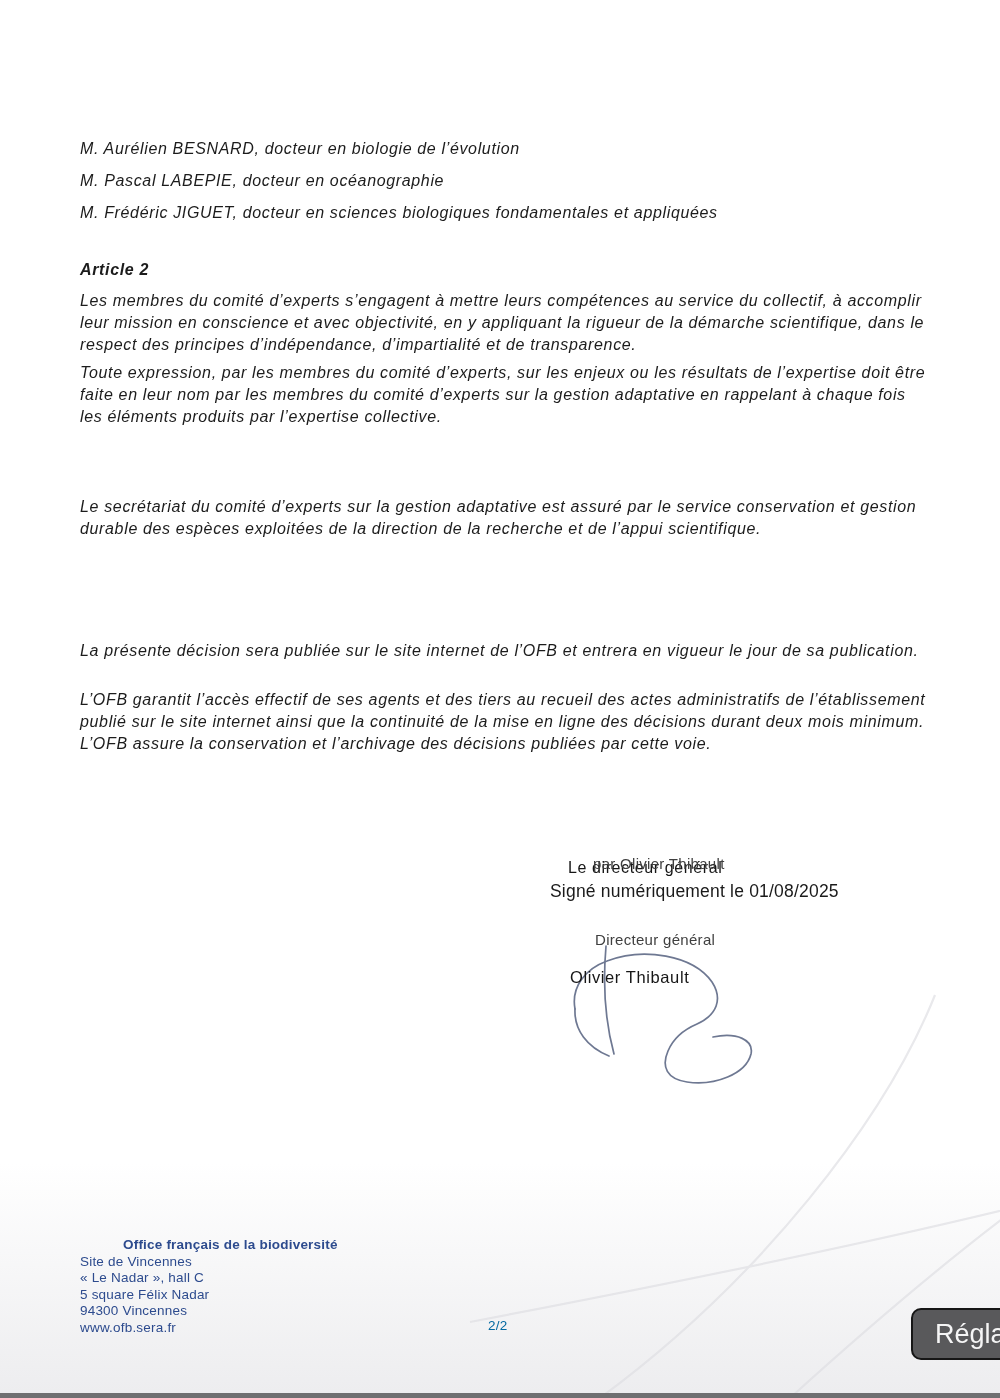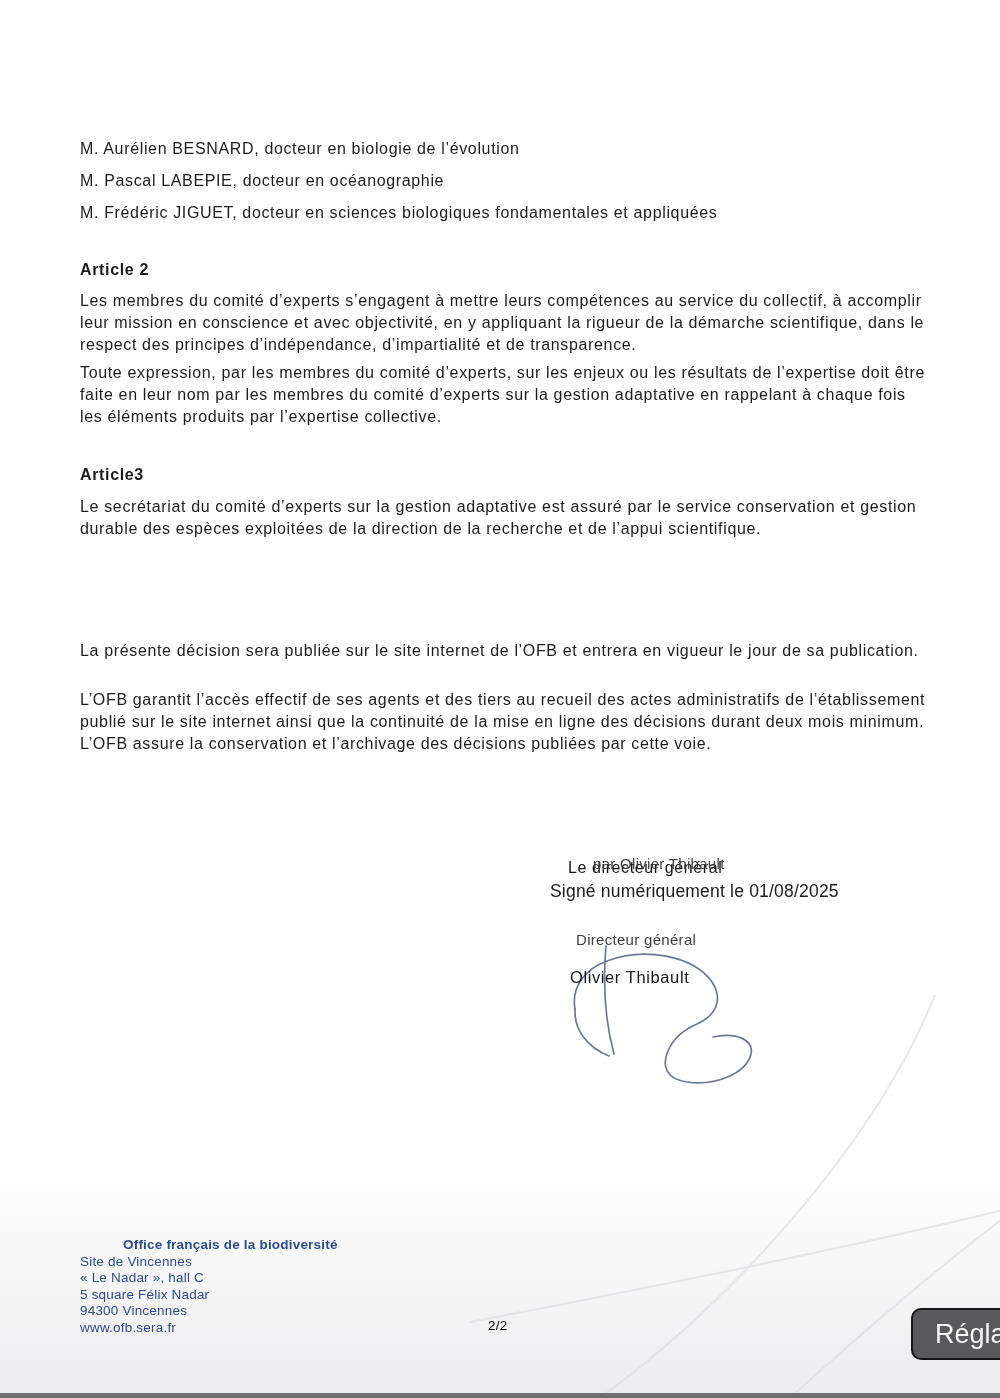--- a/index.html
+++ b/index.html
@@ -22,41 +22,42 @@
   .content { position: absolute; left: 0; top: 0; width: 100%; height: 100%; z-index: 1; }
 
   .bodytext {
     position: absolute;
     left: 80px;
     width: 848px;
     font-size: 16px;
     line-height: 22px;
     letter-spacing: 0.65px;
     color: #1c1c1c;
+    font-style: italic;
   }
   .member-line { margin-bottom: 10px; }
   .article-heading { font-weight: bold; }
 
   .sig-line { position: absolute; white-space: nowrap; }
   .sig-role { left: 568px; top: 845px; font-size: 16px; letter-spacing: 0.6px; color: #161616; margin-top: 14px; }
   .stamp-1  { left: 550px; top: 881px; font-size: 17.5px; color: #1a1a1a; letter-spacing: 0.2px; }
   .stamp-2  { left: 593px; top: 855px; font-size: 15px; color: #3f3f3f; letter-spacing: 0.3px; }
-  .stamp-3  { left: 576px; top: 931px; font-size: 15px; color: #3f3f3f; letter-spacing: 0.3px; }
+  .stamp-3  { left: 595px; top: 931px; font-size: 15px; color: #3f3f3f; letter-spacing: 0.3px; }
   .signer   { left: 570px; top: 968px; font-size: 16.5px; letter-spacing: 0.6px; color: #161616; z-index: 3; }
   .signature-svg { position: absolute; left: 545px; top: 943px; z-index: 2; }
 
   .footer-block {
     position: absolute; left: 80px; top: 1237px;
     font-size: 13.5px; line-height: 16.6px;
     color: #2d4b8e; letter-spacing: 0.2px;
   }
   .footer-org { font-weight: bold; margin-left: 43px; }
   .page-number {
     position: absolute; left: 488px; top: 1318px;
-    font-size: 13.5px; color: #000000; letter-spacing: 0.3px;
+    font-size: 13.5px; color: #0369a1; letter-spacing: 0.3px;
   }
 
   .settings-button {
     position: absolute; left: 911px; top: 1308px;
     width: 130px; height: 52px;
     background: #59595b;
     border: 2px solid #161616;
     border-radius: 10px;
     color: #f5f5f5;
     font-family: "Liberation Sans", sans-serif;
@@ -88,21 +89,20 @@
     <div class="bodytext" style="top:138px">
       <div class="member-line">M. Aurélien BESNARD, docteur en biologie de l’évolution</div>
       <div class="member-line">M. Pascal LABEPIE, docteur en océanographie</div>
       <div class="member-line">M. Frédéric JIGUET, docteur en sciences biologiques fondamentales et appliquées</div>
     </div>
 
     <div class="bodytext article-heading" style="top:259px">Article 2</div>
     <div class="bodytext" style="top:290px">Les membres du comité d’experts s’engagent à mettre leurs compétences au service du collectif, à accomplir leur mission en conscience et avec objectivité, en y appliquant la rigueur de la démarche scientifique, dans le respect des principes d’indépendance, d’impartialité et de transparence.</div>
     <div class="bodytext" style="top:362px">Toute expression, par les membres du comité d’experts, sur les enjeux ou les résultats de l’expertise doit être faite en leur nom par les membres du comité d’experts sur la gestion adaptative en rappelant à chaque fois les éléments produits par l’expertise collective.</div>
 
-    <div class="bodytext article-heading" style="top:464px">Article3</div>
     <div class="bodytext" style="top:496px">Le secrétariat du comité d’experts sur la gestion adaptative est assuré par le service conservation et gestion durable des espèces exploitées de la direction de la recherche et de l’appui scientifique.</div>
 
     <div class="bodytext" style="top:689px">L’OFB garantit l’accès effectif de ses agents et des tiers au recueil des actes administratifs de l’établissement publié sur le site internet ainsi que la continuité de la mise en ligne des décisions durant deux mois minimum. L’OFB assure la conservation et l’archivage des décisions publiées par cette voie.</div>
     <div class="bodytext" style="top:640px">La présente décision sera publiée sur le site internet de l’OFB et entrera en vigueur le jour de sa publication.</div>
 
     <div class="sig-line sig-role">Le directeur général</div>
     <div class="sig-line stamp-1">Signé numériquement le 01/08/2025</div>
     <div class="sig-line stamp-2">par Olivier Thibault</div>
     <div class="sig-line stamp-3">Directeur général</div>
     <div class="sig-line signer">Olivier Thibault</div>

